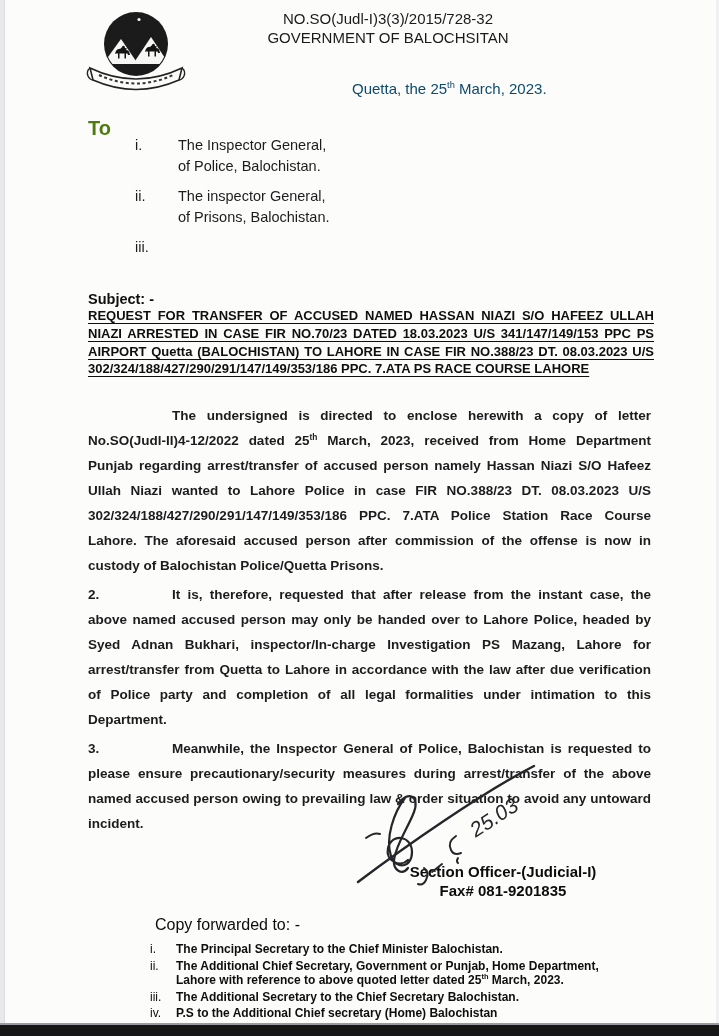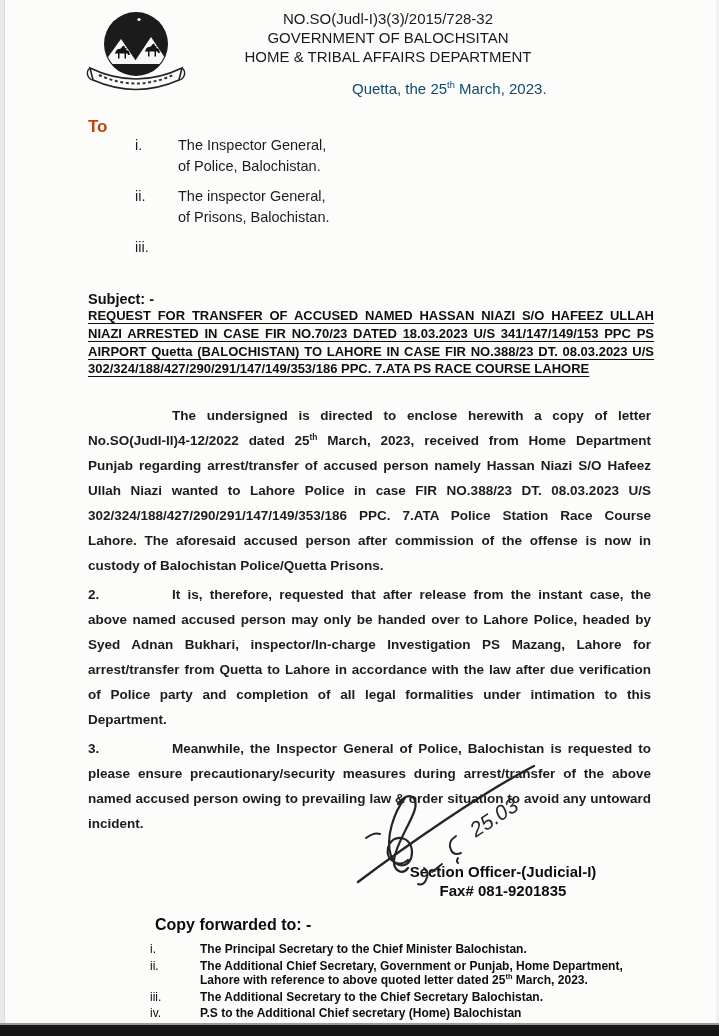--- a/index.html
+++ b/index.html
@@ -18,21 +18,21 @@
 
   .emblem { position:absolute; left:83px; top:6px; width:112px; height:92px; }
 
   .hdr {
     position:absolute; left:228px; top:9px; width:320px;
     text-align:center; font-size:15px; line-height:19px; color:#1b1b1d;
   }
   .date-line { position:absolute; left:352px; top:80px; font-size:15px; color:#0c4a6e; }
   sup.sp { font-size:0.62em; vertical-align:super; line-height:0; }
 
-  .to-label { position:absolute; left:88px; top:117px; font-weight:bold; font-size:17px; color:#c2410c;text-align:center; }
+  .to-label { position:absolute; left:88px; top:117px; font-weight:bold; font-size:20px; color:#4d7c0f;text-align:center; }
   .recipients { position:absolute; left:135px; top:135px; font-size:14.5px; line-height:20.5px; }
   .recipient { display:flex; margin-bottom:10px; }
   .recipient .rnum { width:43px; flex:none; }
 
   .subject { position:absolute; left:88px; top:291px; width:566px; display:flex;flex-direction:column; }
   .subject .slabel { width:84px; flex:none; font-weight:bold; font-size:14.5px; color:#0f0f0f; }
   .subject .stext {
     flex:1; font-weight:bold; font-size:13px; line-height:17.8px; color:#0f0f0f;
     text-align:justify; text-decoration:underline; text-underline-offset:3px; text-decoration-thickness:1.4px;
   }
@@ -40,25 +40,25 @@
   .flow { position:absolute; left:88px; top:403px; width:563px; }
   .para { font-size:13.5px; line-height:25px; text-align:justify; margin:0 0 4px 0; color:#1c1c1e;font-weight:bold; }
   .para.indent { text-indent:84px; }
   .pnum { display:inline-block; width:84px; text-indent:0; }
 
   .sig-block { position:relative; width:214px; margin:26px 41px 0 auto; text-align:center; }
   .sig-title { font-weight:bold; font-size:15px; line-height:19px; color:#0c0c0c; white-space:nowrap; }
   .sig-fax   { font-weight:bold; font-size:15px; line-height:19px; color:#0c0c0c; }
   .sig-scribble { position:absolute; left:-68px; top:-102px; width:230px; height:132px; pointer-events:none; }
 
-  .copy-label { margin:16px 0 8px 67px; font-weight:bold; font-size:16px; color:#0c0c0c; }
+  .copy-label { margin:16px 0 8px 67px; font-weight:normal; font-size:16px; color:#0c0c0c; }
   .copy-list { margin-left:62px; font-size:12px; font-weight:bold; line-height:14.5px; color:#0e0e0e; }
   .copy-item { display:flex; margin-bottom:2px; }
   .copy-item .cnum { width:26px; flex:none; font-weight:normal; }
-  .copy-item .ctext { flex:1; padding-right:10px;margin-left:24px; }
+  .copy-item .ctext { flex:1; padding-right:10px; }
 </style>
 </head>
 <body>
 
 <div class="page">
   <div class="edge-left"></div>
   <div class="edge-right"></div>
 
   <svg class="emblem" viewBox="0 0 112 92">
     <defs>
@@ -81,21 +81,20 @@
 
     <path d="M7 62 Q53 84 99 62 L96 74 Q53 93 10 74 Z" fill="#fbfbf9" stroke="#222" stroke-width="1.6"></path>
     <path d="M7 62 q-4 3 -2 8 q2 4 5 4" fill="none" stroke="#222" stroke-width="1.4"></path>
     <path d="M99 62 q4 3 2 8 q-2 4 -5 4" fill="none" stroke="#222" stroke-width="1.4"></path>
     <path d="M16 69 Q53 86 90 69" fill="none" stroke="#333" stroke-width="2" stroke-dasharray="3 2.6"></path>
   </svg>
 
   <div class="hdr">
     <div>NO.SO(Judl-I)3(3)/2015/728-32</div>
     <div>GOVERNMENT OF BALOCHSITAN</div>
-    <div>HOME &amp; TRIBAL AFFAIRS DEPARTMENT</div>
   </div>
   <div class="date-line"><span>Quetta, the 25</span><sup class="sp">th</sup><span> March, 2023.</span></div>
 
   <div class="to-label">To</div>
   <div class="recipients">
     <div class="recipient">
       <span class="rnum">i.</span>
       <span><span>The Inspector General,</span><br><span>of Police, Balochistan.</span></span>
     </div>
     <div class="recipient">

